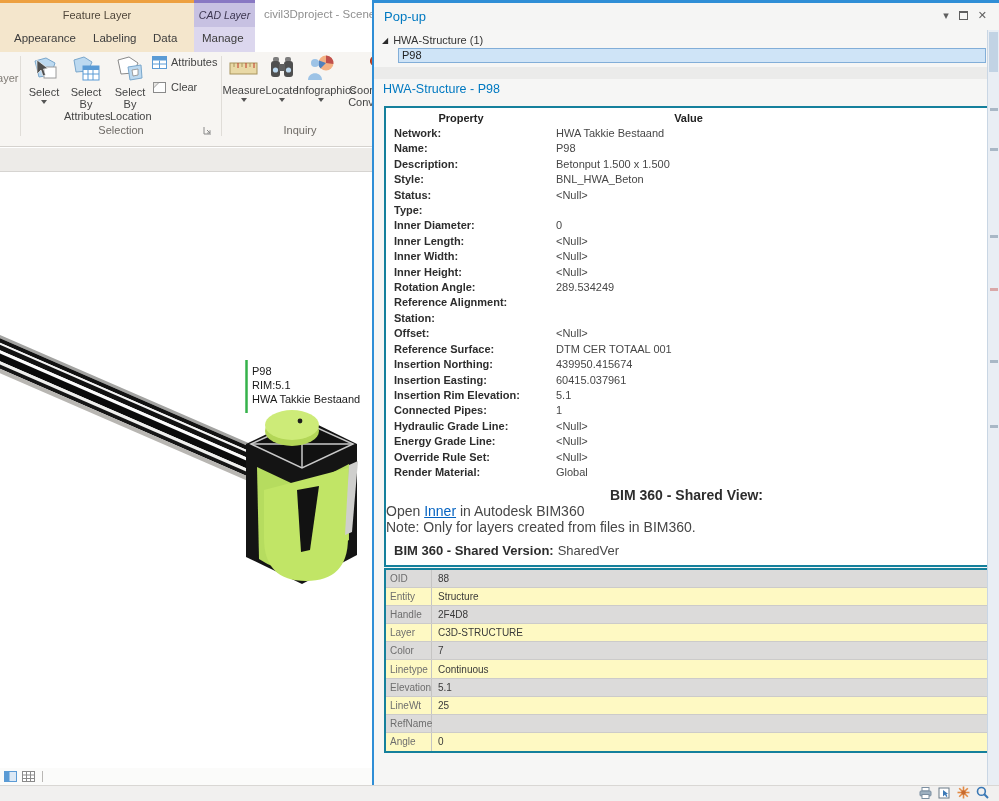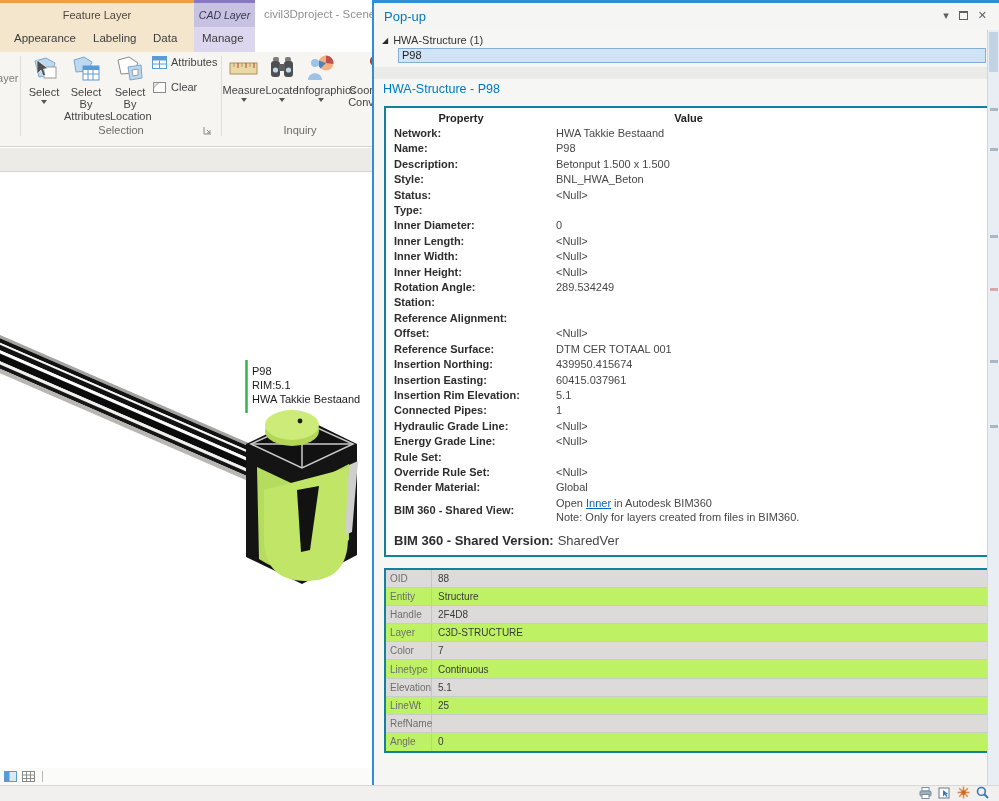--- a/index.html
+++ b/index.html
@@ -71,32 +71,32 @@
   .section-title { position:absolute; left:9px; top:79px; font-size:12.5px; color: var(--accent-blue,#0079c1); }
 
   .prop-table { position:absolute; left:10px; top:103px; width:606px;
     background:#fff; border:2px solid var(--table-border-teal,#15809c); padding:3px 0 7px 0; }
   .prop-head { display:flex; font-weight:bold; font-size:11px; color:#222; line-height:15px; }
   .prop-head .ph1 { width:150px; text-align:center; }
   .prop-head .ph2 { width:305px; text-align:center; }
   .prow { display:flex; font-size:11px; line-height:15.4px; }
   .plabel { width:170px; padding-left:8px; font-weight:bold; color:#2d2d2d; white-space:nowrap; }
   .pvalue { color:#474747; white-space:nowrap; }
-  .bim-view-row { display:flex; margin-top:0; font-size:11px; }
+  .bim-view-row { display:flex; margin-top:7px; font-size:14px;flex-direction:column; }
   .bim-view-row .plabel { align-self:center; }
   .bim-line { line-height:14.5px; color:#474747; }
   .bim-link { color:#0563c1; text-decoration:underline; cursor:pointer; }
   .bim-ver-row { margin-top:8px; font-size:13px; padding-left:8px; line-height:15px; }
   .bim-ver-row b { color:#2d2d2d; }
   .bim-ver-row span.v { color:#474747; margin-left:4px; }
 
   .attr-table { position:absolute; left:10px; top:565px; width:606px;
     border:2px solid var(--table-border-teal,#15809c); background:#fff; }
   .arow { display:flex; height:18.1px; align-items:stretch; font-size:10px;
-    border-bottom:1px solid #cccbca; background:#bef264; }
+    border-bottom:1px solid #cccbca; background:#fef9c3; }
   .arow:last-child { border-bottom:none; }
   .arow.alt { background:#dcdbda; }
   .alabel { width:46px; padding-left:4px; color:#6e6e6e; border-right:1px solid #c5c4c3;
     display:flex; align-items:center; }
   .avalue { padding-left:6px; color:#3a3a3a; display:flex; align-items:center; }
 
   .popup-scrollbar { position:absolute; right:0; top:27px; width:12px; height:755px;
     background:#e9eef4; border-left:1px solid #c9d6e4; }
   .sb-mark { position:absolute; left:2px; width:8px; height:3px; background:#a9b8c6; }
   .sb-thumb { position:absolute; left:1px; top:2px; width:9px; height:40px; background:#c2d3e4; }
@@ -386,28 +386,28 @@
           </div>
           <div class="prow">
             <span class="plabel">Inner Height:</span>
             <span class="pvalue">&lt;Null&gt;</span>
           </div>
           <div class="prow">
             <span class="plabel">Rotation Angle:</span>
             <span class="pvalue">289.534249</span>
           </div>
           <div class="prow">
+            <span class="plabel">Reference Alignment:</span>
+            <span class="pvalue"></span>
+          </div>
+          <div class="prow">
             <span class="plabel">Station:</span>
             <span class="pvalue"></span>
           </div>
           <div class="prow">
-            <span class="plabel">Reference Alignment:</span>
-            <span class="pvalue"></span>
-          </div>
-          <div class="prow">
             <span class="plabel">Offset:</span>
             <span class="pvalue">&lt;Null&gt;</span>
           </div>
           <div class="prow">
             <span class="plabel">Reference Surface:</span>
             <span class="pvalue">DTM CER TOTAAL 001</span>
           </div>
           <div class="prow">
             <span class="plabel">Insertion Northing:</span>
             <span class="pvalue">439950.415674</span>
@@ -424,24 +424,20 @@
             <span class="plabel">Connected Pipes:</span>
             <span class="pvalue">1</span>
           </div>
           <div class="prow">
             <span class="plabel">Hydraulic Grade Line:</span>
             <span class="pvalue">&lt;Null&gt;</span>
           </div>
           <div class="prow">
             <span class="plabel">Energy Grade Line:</span>
             <span class="pvalue">&lt;Null&gt;</span>
-          </div>
-          <div class="prow">
-            <span class="plabel">Rule Set:</span>
-            <span class="pvalue"></span>
           </div>
           <div class="prow">
             <span class="plabel">Override Rule Set:</span>
             <span class="pvalue">&lt;Null&gt;</span>
           </div>
           <div class="prow">
             <span class="plabel">Render Material:</span>
             <span class="pvalue">Global</span>
           </div>
         </div>

